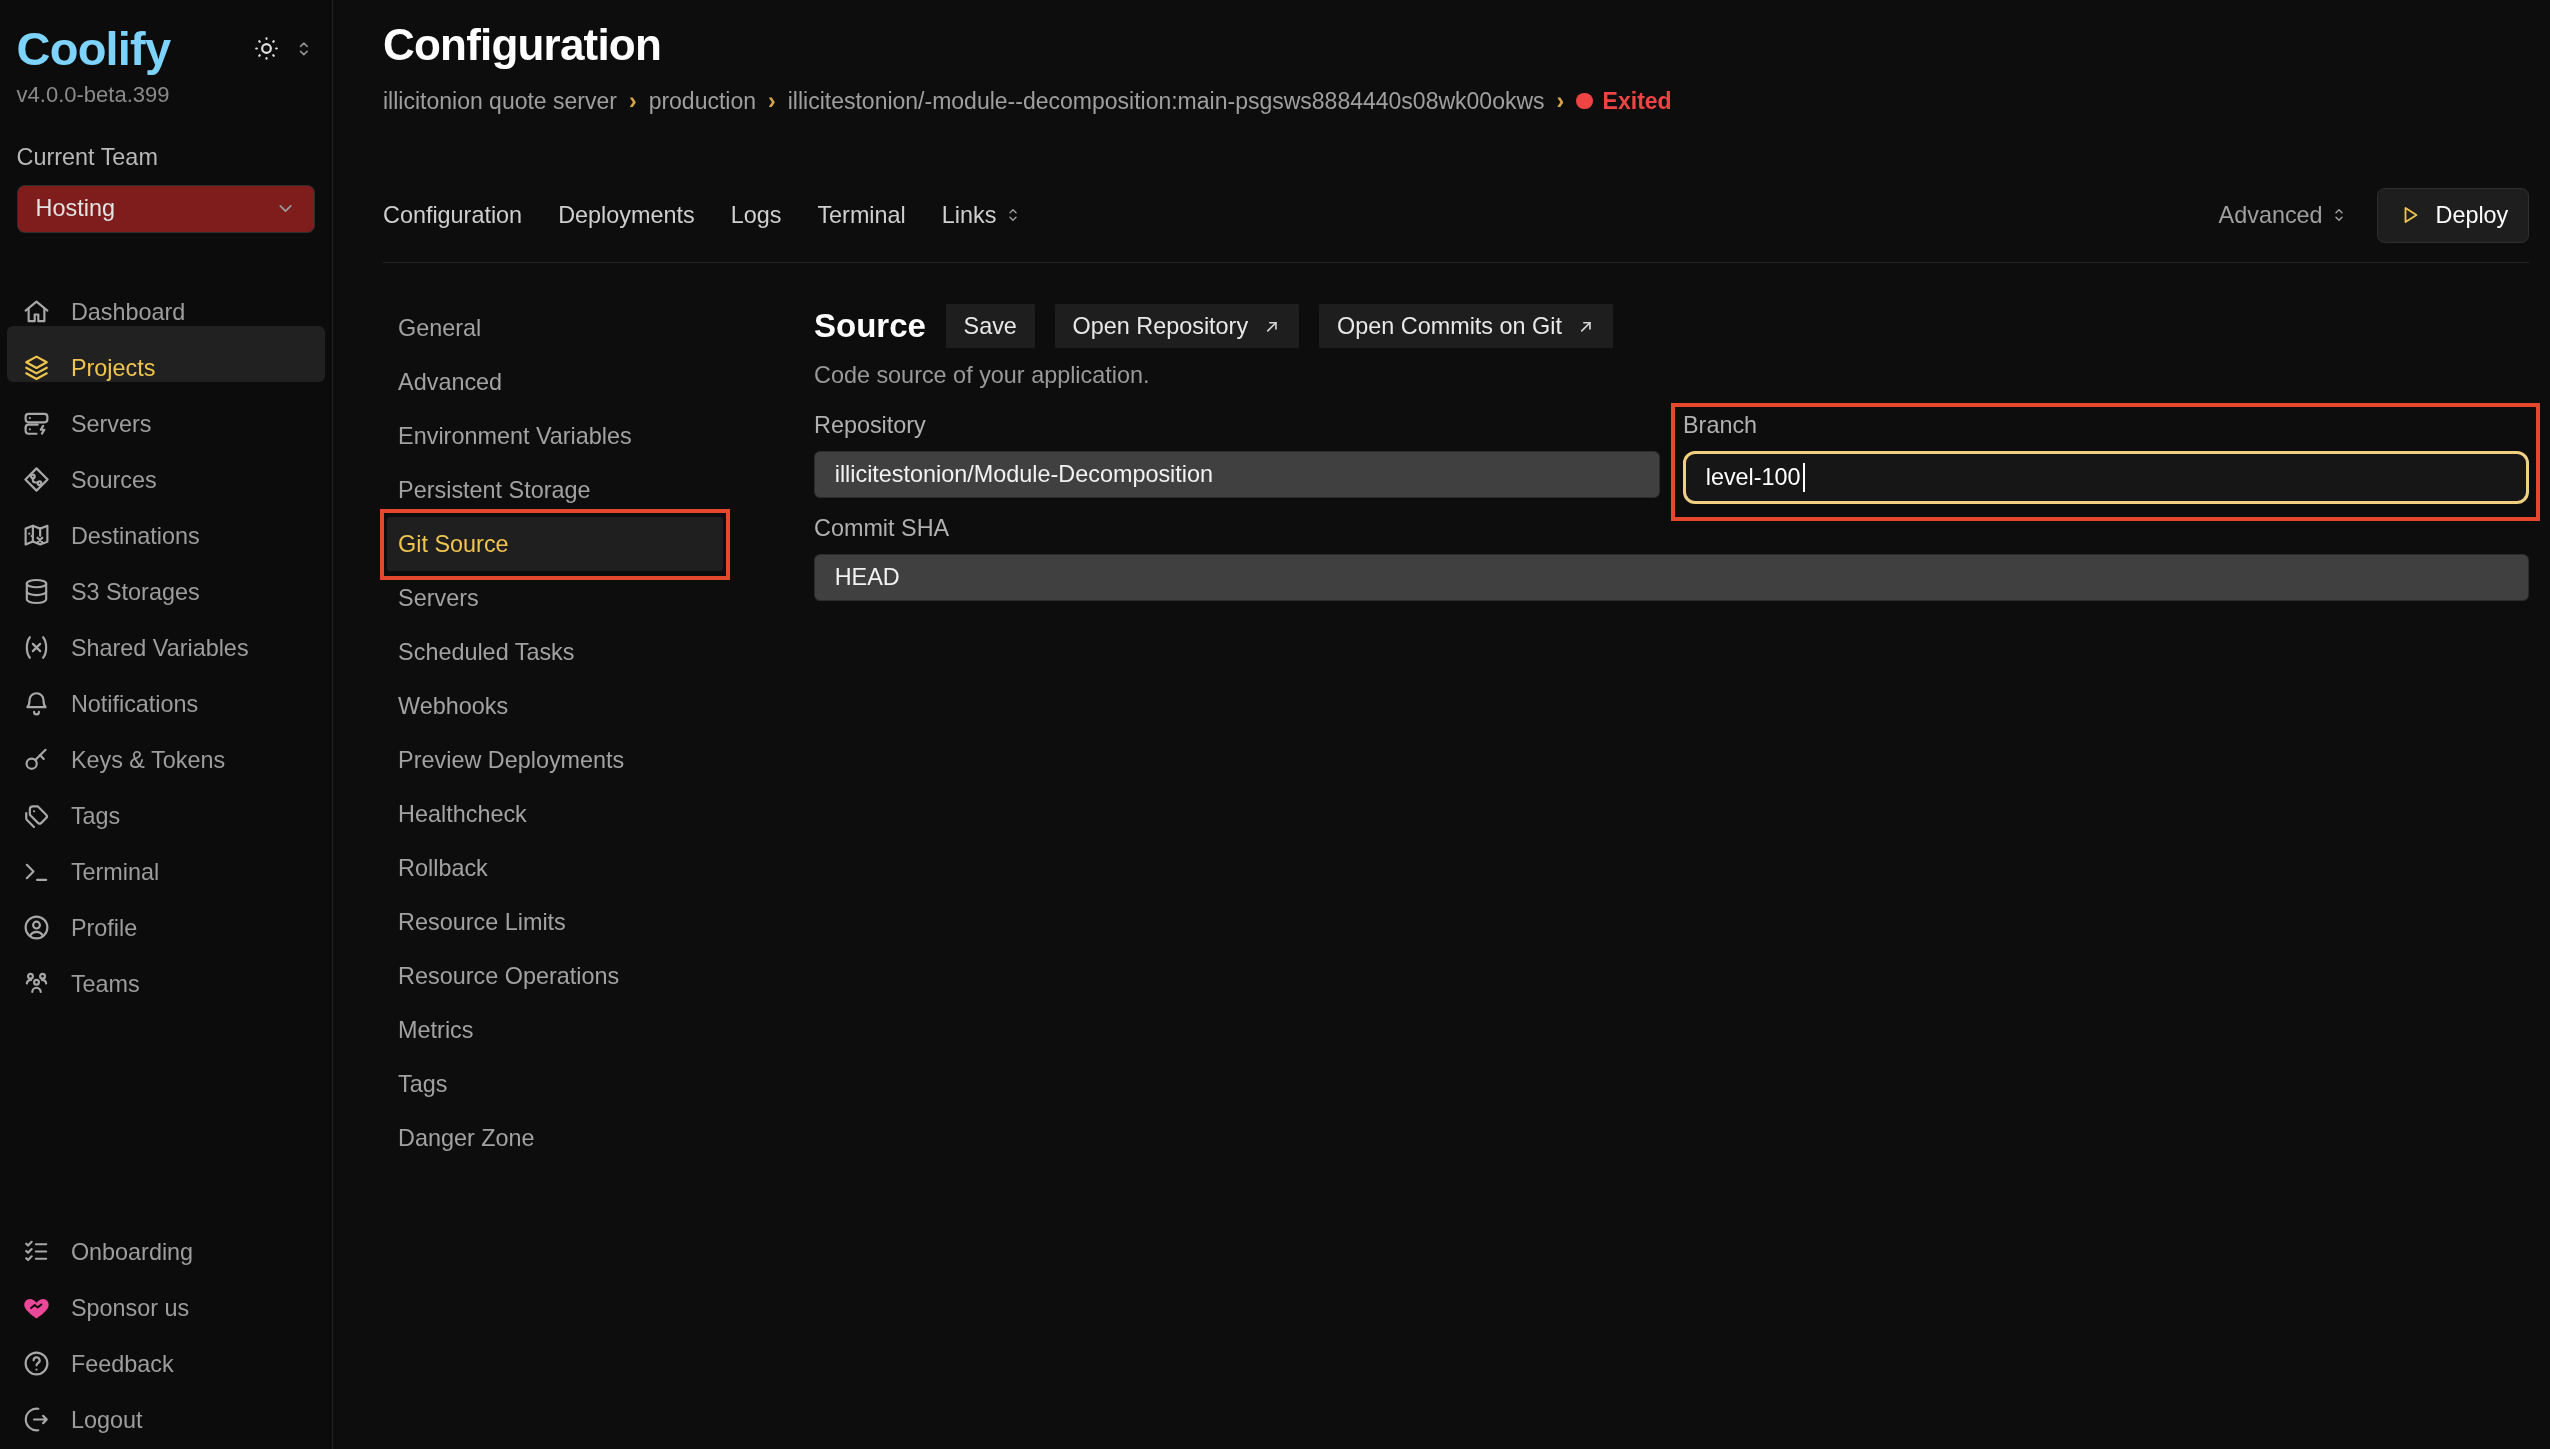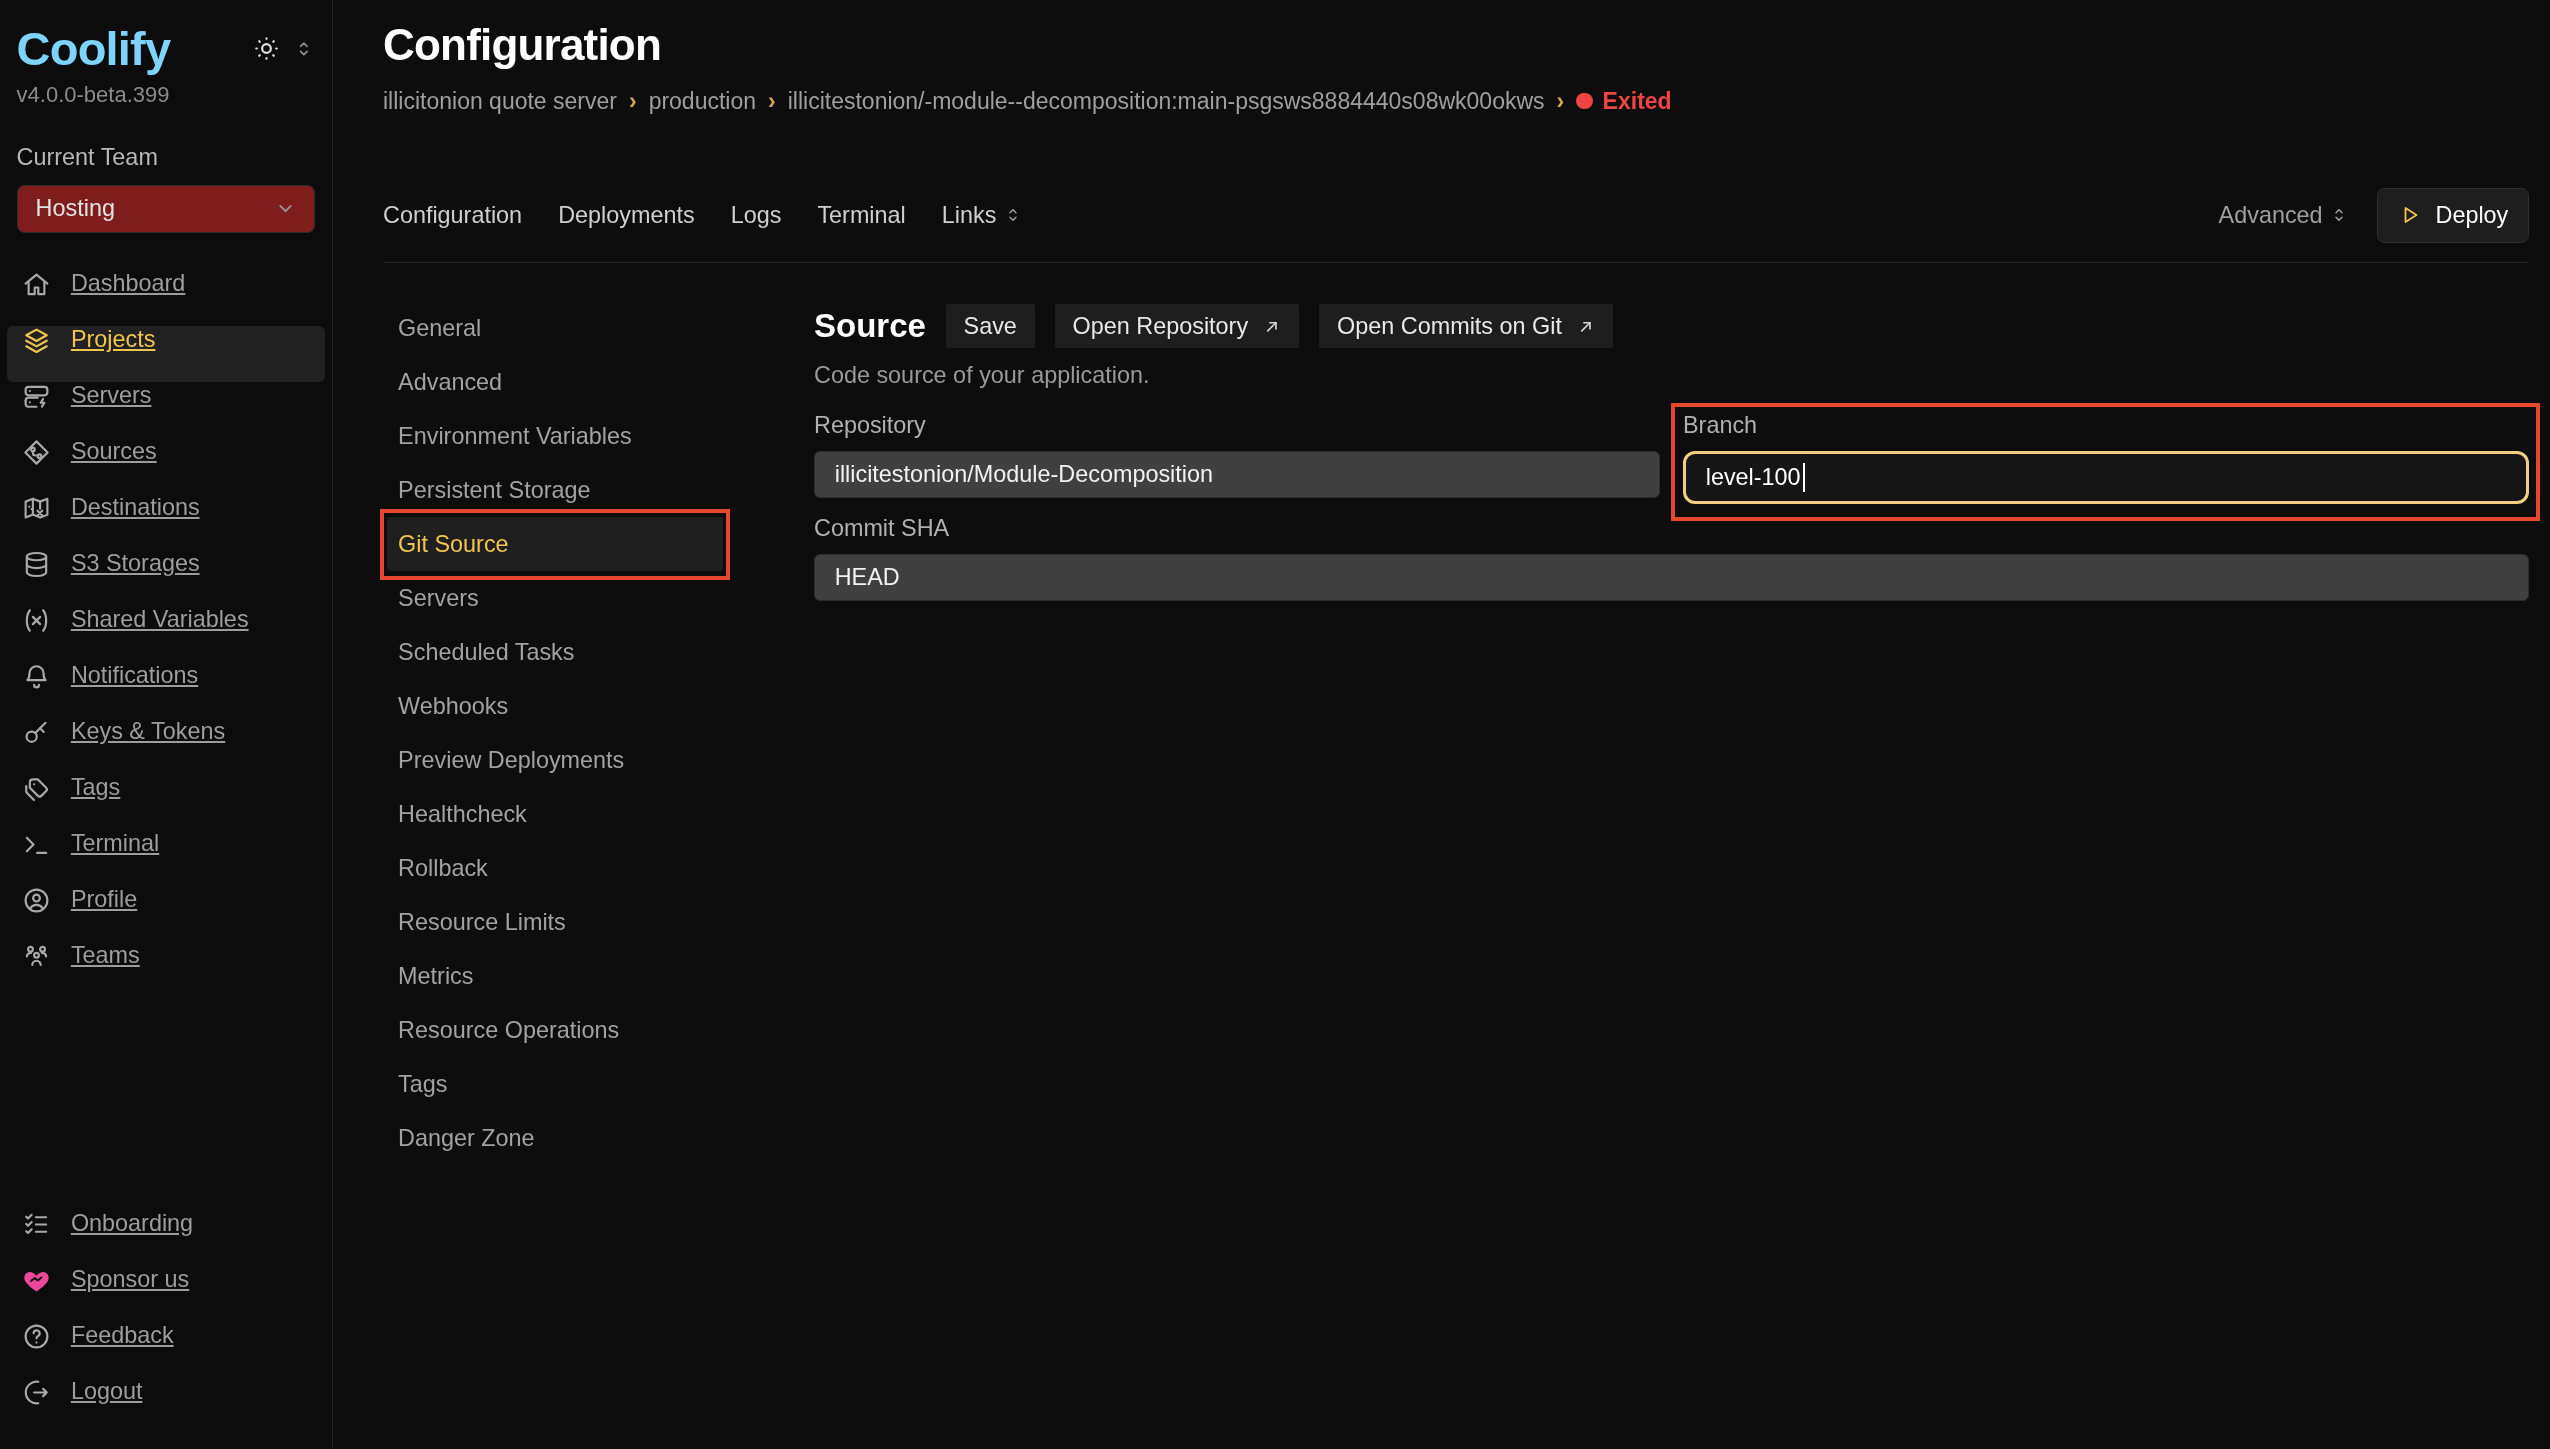--- a/index.html
+++ b/index.html
@@ -27,22 +27,22 @@
   .team-select {
     margin:13.6px 16.6px 0; height:48px; background:#7f1d1d;
     border:1.5px solid #2e2e2e; border-radius:7.6px;
     display:flex; align-items:center; justify-content:space-between;
     padding:4px 18px; color:#e3e3e3; cursor:pointer;
   }
   .team-select .chev { color:#9a9a9a; }
   .nav { margin-top:37px; display:flex; flex-direction:column; }
   .nav-item {
     height:56px; margin:0 6.8px; border-radius:6px;
-    display:flex; align-items:flex-start; gap:19.7px; padding:0 14.4px;
-    color:#9d9d9d; cursor:pointer;text-decoration:underline;
+    display:flex; align-items:flex-end; gap:19.7px; padding:0 14.4px;
+    color:#9d9d9d; cursor:pointer;
   }
   .nav-item .nav-icon { width:30px; display:flex; justify-content:center; color:#a8a8a8; }
   .nav-item.active { background:#212121; color:#f0c54f; }
   .nav-item.active .nav-icon { color:#f0c54f; }
   .nav-icon.pink { color:#ec4899; }
   .spacer { flex:1; }
   .footer-nav { margin-top:0; }
 
   
   .main { flex:1; display:flex; flex-direction:column; padding:0 21px 0 50px; min-width:0; }
@@ -416,24 +416,24 @@
         <div class="subnav-item">
             <span>Healthcheck</span>
           </div>
         <div class="subnav-item">
             <span>Rollback</span>
           </div>
         <div class="subnav-item">
             <span>Resource Limits</span>
           </div>
         <div class="subnav-item">
+            <span>Resource Operations</span>
+          </div>
+        <div class="subnav-item">
             <span>Metrics</span>
-          </div>
-        <div class="subnav-item">
-            <span>Resource Operations</span>
           </div>
         <div class="subnav-item">
             <span>Tags</span>
           </div>
         <div class="subnav-item">
             <span>Danger Zone</span>
           </div>
       </nav>
 
       <section class="form">

